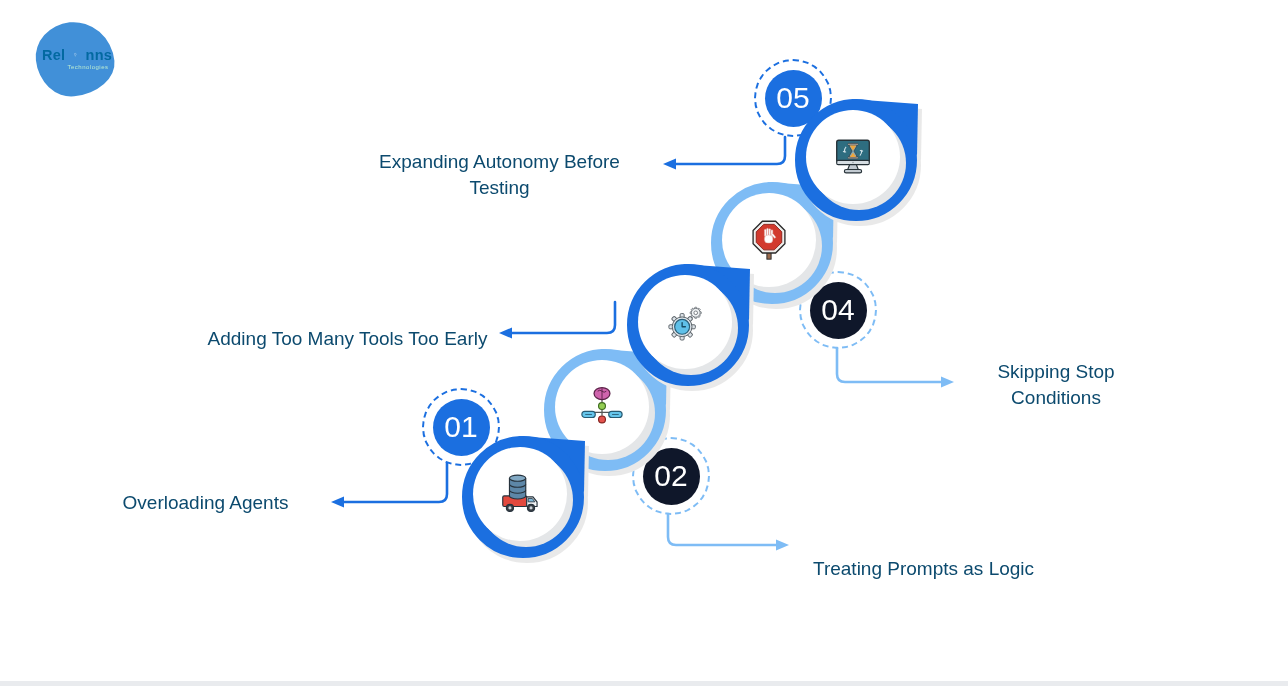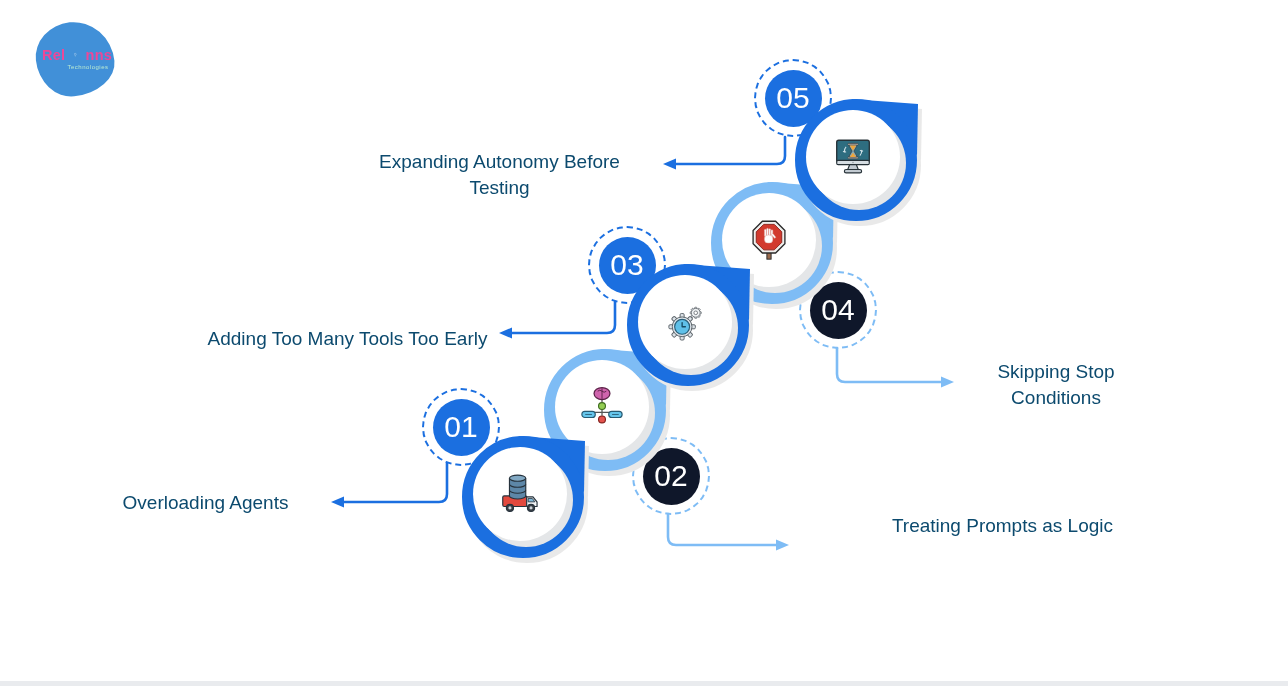--- a/index.html
+++ b/index.html
@@ -6,21 +6,21 @@
   html,body { width:1288px; height:686px; background:#ffffff; overflow:hidden;
               font-family:"Liberation Sans", sans-serif; }
   .canvas { position:relative; width:1288px; height:686px; background:#ffffff; }
 
   
   .logo { position:absolute; left:36px; top:22px; width:84px; height:84px; z-index:30; }
   .logo-blob { position:absolute; left:0; top:0; width:78px; height:74px;
                background:#4190d8; transform:rotate(-6deg);
                border-radius:48% 52% 56% 44% / 46% 58% 42% 54%; }
   .logo-text { position:absolute; left:6px; top:24px; width:70px; text-align:center;
-               color:#ec4899; font-weight:700; font-size:14.5px; letter-spacing:.2px;
+               color:#0369a1; font-weight:700; font-size:14.5px; letter-spacing:.2px;
                display:flex; align-items:center; justify-content:center;gap:8px; }
   .logo-bulb { margin:0 1px; display:block; }
   .logo-tag { position:absolute; left:28px; top:42px; width:48px; text-align:center;
               color:#b9ead1; font-size:6px; letter-spacing:.5px; }
 
   
   .step-ring { position:absolute; width:170px; height:170px; }
   .step-ring svg { filter:drop-shadow(4px 5px 0 #e9e9e9); }
   .step-ring.dark { z-index:16; }
   .step-ring.light { z-index:12; }
@@ -84,23 +84,20 @@
       <path d="M785 137 L785 156 Q785 164 777 164 L676 164"></path>
     </g>
     <polygon points="663,164 676,158.5 676,169.5" fill="#1b6fe0"></polygon>
   </svg>
 
   <div class="badge dark" style="left:422px; top:388px;">
     <div class="badge-inner">01</div>
   </div>
   <div class="badge light" style="left:632px; top:437px;">
     <div class="badge-inner">02</div>
-  </div>
-  <div class="badge dark" style="left:588px; top:226px;">
-    <div class="badge-inner">03</div>
   </div>
   <div class="badge light" style="left:799px; top:271px;">
     <div class="badge-inner">04</div>
   </div>
   <div class="badge dark" style="left:754px; top:59px;">
     <div class="badge-inner">05</div>
   </div>
 
   <div class="step-ring dark" style="left:438px; top:412px;">
     <svg width="170" height="170" viewBox="-85 -85 170 170">
@@ -236,21 +233,21 @@
       <rect x="18.6" y="24" width="10.8" height="1.8" rx="0.9" fill="#efe4cf" stroke="#3a3f44" stroke-width="0.8"></rect>
       <path d="M20 11.6 h8 v1 l-3 5.2 3 5.2 v1 h-8 v-1 l3 -5.2 -3 -5.2 z" fill="#dcebee" fill-opacity="0.5" stroke="#3a3f44" stroke-width="0.8"></path>
       <path d="M20.7 12 h6.6 l-3.3 5.4 z" fill="#eda63e"></path>
       <path d="M24 19.6 l-3.3 4.3 h6.6 z" fill="#eda63e"></path>
       <polygon points="20.5,32 27.5,32 29.5,37 18.5,37" fill="#c2cad1" stroke="#273238" stroke-width="1.2"></polygon>
       <rect x="15" y="37" width="18" height="3.6" rx="1.8" fill="#c2cad1" stroke="#273238" stroke-width="1.2"></rect>
     </svg>
   </div>
 
   <div class="step-label tc" style="left:88px; top:490px; width:235px;">Overloading Agents</div>
-  <div class="step-label" style="left:813px; top:513px; width:300px;text-align:right;">Treating Prompts as Logic</div>
+  <div class="step-label" style="left:813px; top:556px; width:300px;">Treating Prompts as Logic</div>
   <div class="step-label tc" style="left:205px; top:326px; width:285px;">Adding Too Many Tools Too Early</div>
   <div class="step-label tc" style="left:980px; top:359px; width:152px;">Skipping Stop Conditions</div>
   <div class="step-label tc" style="left:352px; top:149px; width:295px;">Expanding Autonomy Before Testing</div>
 
   <div class="logo">
     <div class="logo-blob"></div>
     <div class="logo-text">
       <span>Rel</span>
       <svg class="logo-bulb" width="11" height="18" viewBox="0 0 11 18">
         <circle cx="5.5" cy="6" r="4.6" fill="none" stroke="#ffffff" stroke-width="1.3"></circle>

